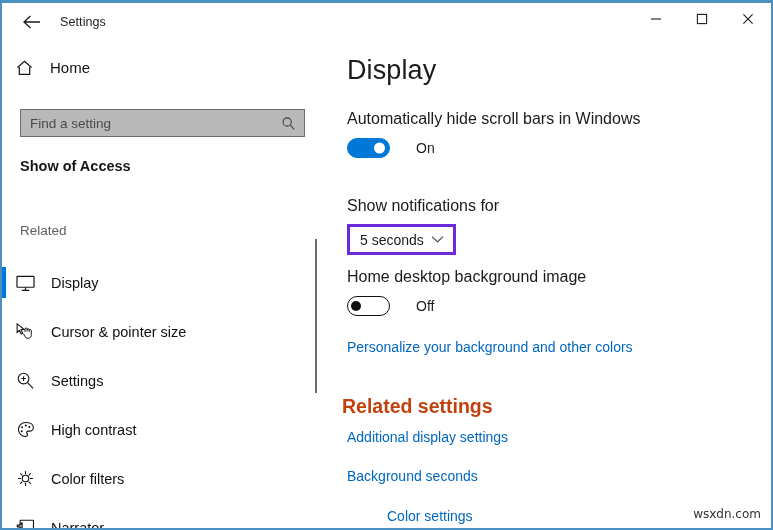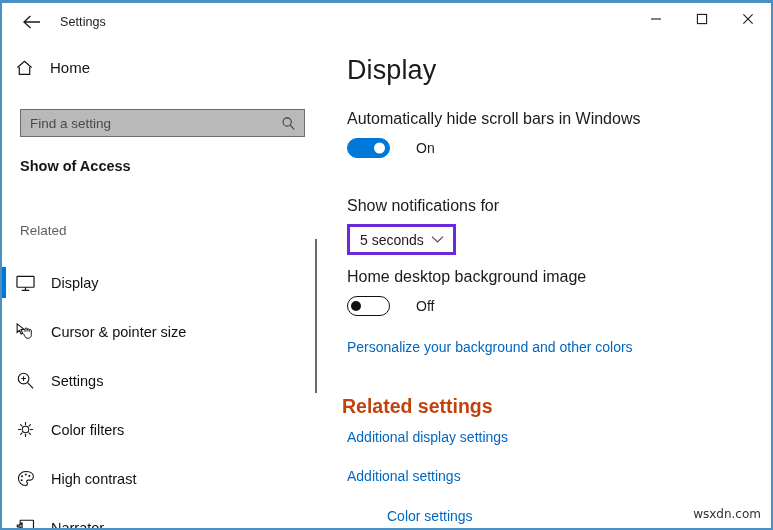--- a/index.html
+++ b/index.html
@@ -333,20 +333,34 @@
       <div class="nav-item">
 
         <span class="ico">
           <svg width="21" height="19" viewBox="0 0 22 20">
             <circle cx="9" cy="8" r="5.6" fill="none" stroke="#141414" stroke-width="1.2"></circle>
             <path d="M13.2 12.2 L19 18.2" fill="none" stroke="#141414" stroke-width="1.2"></path>
             <path d="M6.6 8 L11.4 8 M9 5.6 L9 10.4" fill="none" stroke="#141414" stroke-width="1.1"></path>
           </svg>
         </span>
         <span class="lbl">Settings</span>
+      </div>
+
+      <div class="nav-item">
+
+        <span class="ico">
+          <svg width="21" height="19" viewBox="0 0 22 20">
+            <path d="M11 2.6 a7.4 7.4 0 0 0 0 14.8 c1.5 0 2.1 -0.9 2.1 -1.8 c0 -1 -0.9 -1.6 -0.9 -2.5 c0 -0.8 0.7 -1.4 1.6 -1.4 l1.6 0 a3.9 3.9 0 0 0 3.9 -3.9 C19.3 4.6 15.6 2.6 11 2.6 Z" fill="none" stroke="#141414" stroke-width="1.15"></path>
+            <circle cx="7.4" cy="7.6" r="1.05" fill="#141414"></circle>
+            <circle cx="11.3" cy="5.9" r="1.05" fill="#141414"></circle>
+            <circle cx="15" cy="7.3" r="1.05" fill="#141414"></circle>
+            <circle cx="7" cy="11.8" r="1.05" fill="#141414"></circle>
+          </svg>
+        </span>
+        <span class="lbl">High contrast</span>
       </div>
 
       <div class="nav-item">
 
         <span class="ico">
           <svg width="21" height="19" viewBox="0 0 22 20">
             <circle cx="11" cy="10" r="3.4" fill="none" stroke="#141414" stroke-width="1.15"></circle>
             <g stroke="#141414" stroke-width="1.15" stroke-linecap="round">
               <path d="M11 2.6 L11 4.9"></path>
                 <path d="M11 15.1 L11 17.4"></path>
@@ -359,34 +373,20 @@
             </g>
           </svg>
         </span>
         <span class="lbl">Color filters</span>
       </div>
 
       <div class="nav-item">
 
         <span class="ico">
           <svg width="21" height="19" viewBox="0 0 22 20">
-            <path d="M11 2.6 a7.4 7.4 0 0 0 0 14.8 c1.5 0 2.1 -0.9 2.1 -1.8 c0 -1 -0.9 -1.6 -0.9 -2.5 c0 -0.8 0.7 -1.4 1.6 -1.4 l1.6 0 a3.9 3.9 0 0 0 3.9 -3.9 C19.3 4.6 15.6 2.6 11 2.6 Z" fill="none" stroke="#141414" stroke-width="1.15"></path>
-            <circle cx="7.4" cy="7.6" r="1.05" fill="#141414"></circle>
-            <circle cx="11.3" cy="5.9" r="1.05" fill="#141414"></circle>
-            <circle cx="15" cy="7.3" r="1.05" fill="#141414"></circle>
-            <circle cx="7" cy="11.8" r="1.05" fill="#141414"></circle>
-          </svg>
-        </span>
-        <span class="lbl">High contrast</span>
-      </div>
-
-      <div class="nav-item">
-
-        <span class="ico">
-          <svg width="21" height="19" viewBox="0 0 22 20">
             <rect x="5.4" y="2.4" width="14" height="10" rx="0.6" fill="none" stroke="#141414" stroke-width="1.2"></rect>
             <path d="M12.4 12.4 L12.4 15 M8.8 15.2 L16 15.2" fill="none" stroke="#141414" stroke-width="1.2"></path>
             <path d="M2.3 7.4 L4.6 7.4 L7.4 5 L7.4 11.6 L4.6 9.3 L2.3 9.3 Z" fill="#ababab" stroke="#141414" stroke-width="1.15" stroke-linejoin="round"></path>
           </svg>
         </span>
         <span class="lbl">Narrator</span>
       </div>
 
     </div>
 
@@ -445,19 +445,19 @@
         </div>
         <span class="toggle-state">Off</span>
       </div>
     </div>
 
     <a class="link" style="position:absolute;left:25px;top:336px;" href="#">Personalize your background and other colors</a>
 
     <h2 class="related-title">Related settings</h2>
 
     <a class="link" style="position:absolute;left:25px;top:426px;" href="#">Additional display settings</a>
-    <a class="link" style="position:absolute;left:25px;top:465px;" href="#">Additional settings</a>
+    <a class="link" style="position:absolute;left:25px;top:465px;" href="#">Background seconds</a>
     <a class="link" style="position:absolute;left:25px;top:505px;margin-left:40px;" href="#">Color settings</a>
 
     <div class="watermark">wsxdn.com</div>
   </div>
 
 </div>
 
 </body></html>

